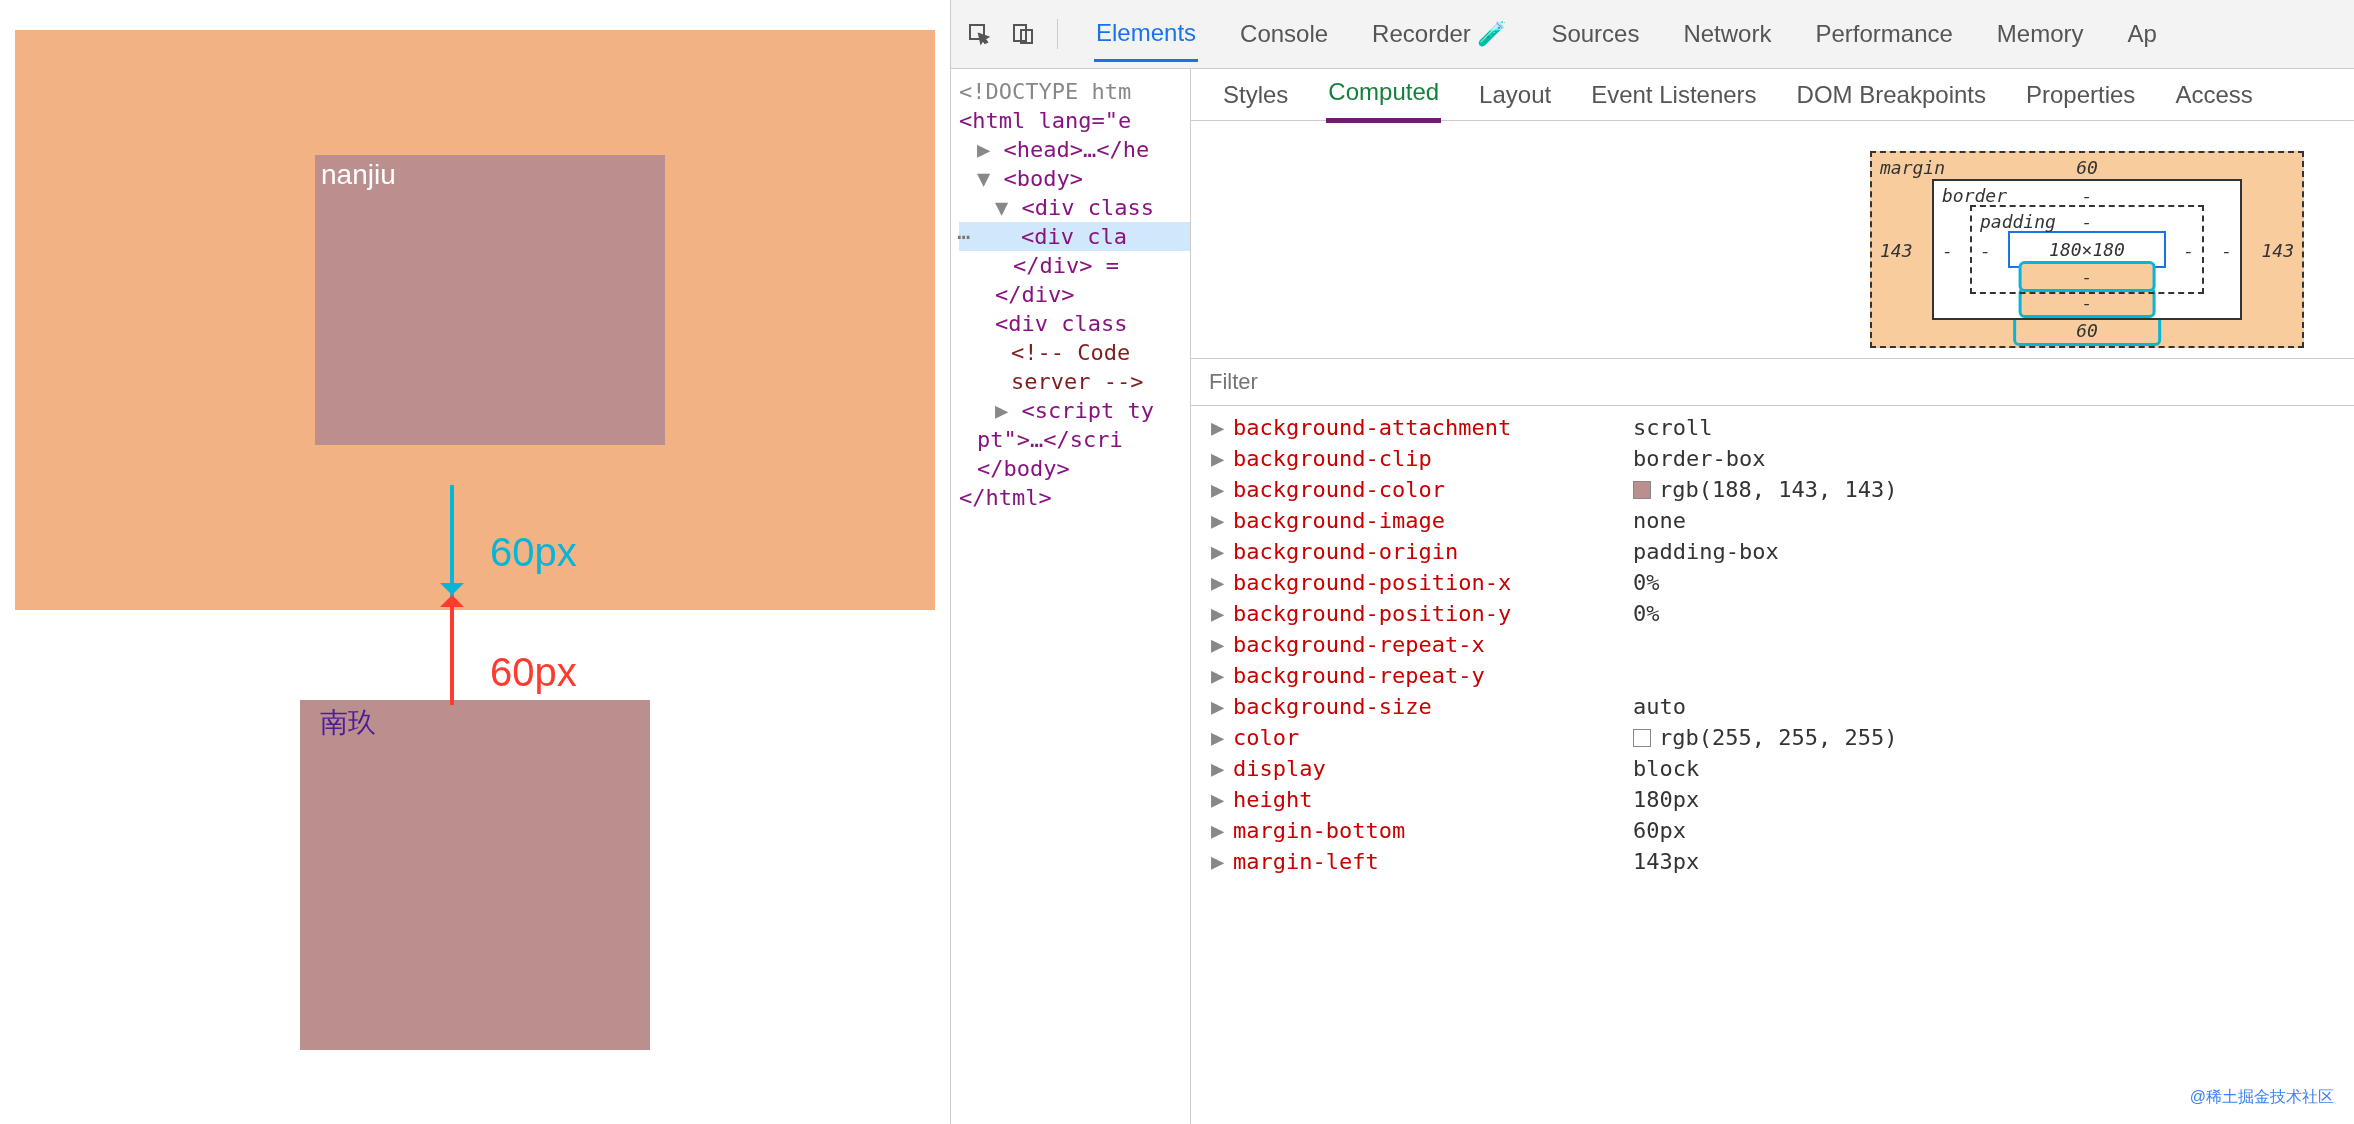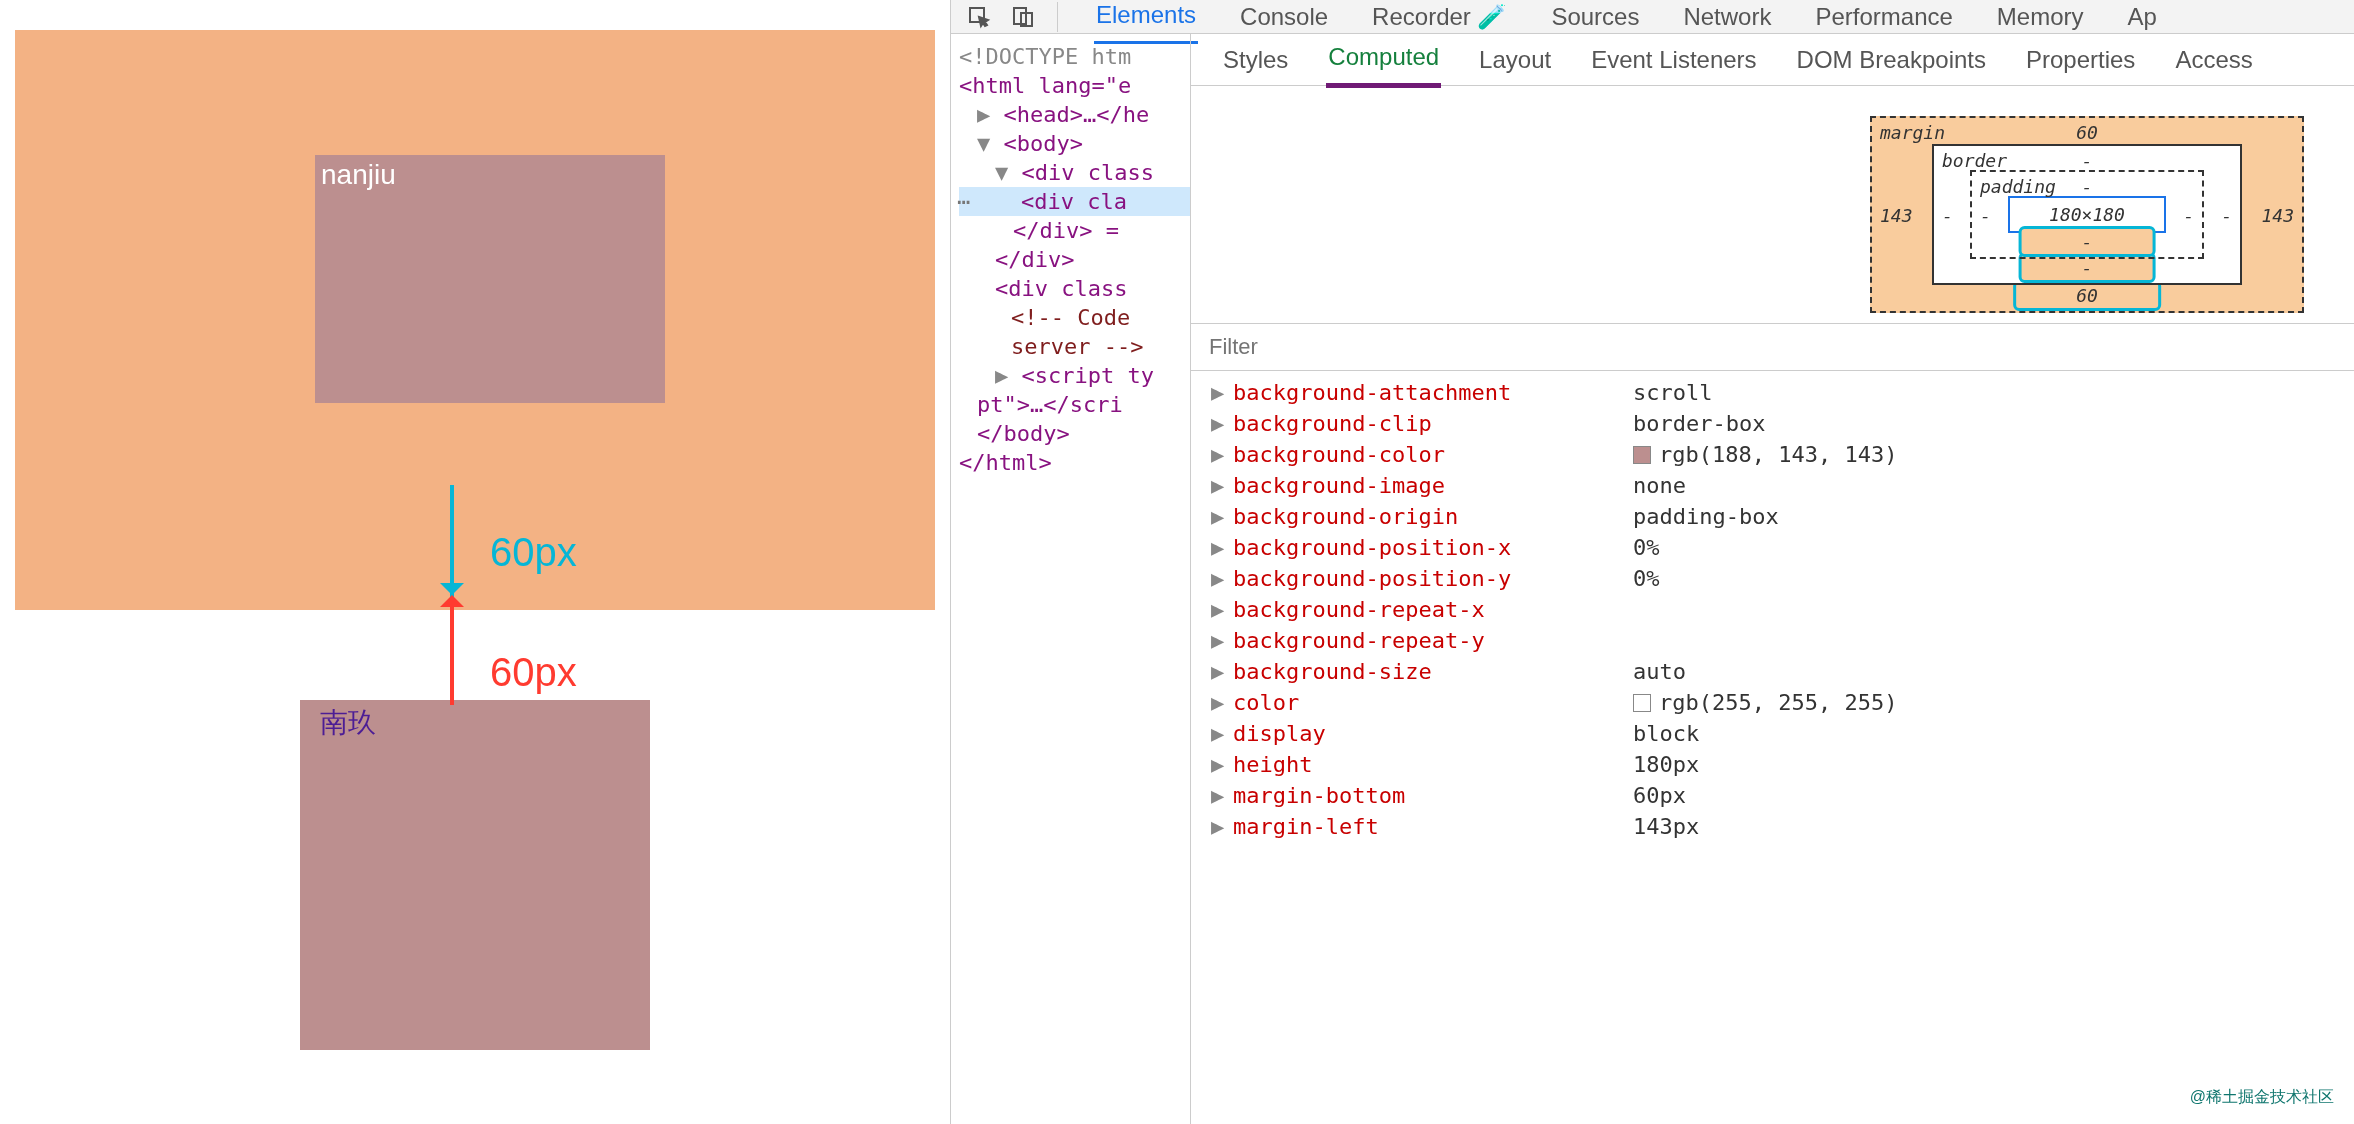--- a/index.html
+++ b/index.html
@@ -2,35 +2,35 @@
 <html><head>
 <meta charset="utf-8">
 <style>
   * { box-sizing: border-box; margin: 0; padding: 0; }
   html, body { width: 100%; height: 100%; font-family: -apple-system, "Helvetica Neue", Arial, sans-serif; background: #fff; }
   .app { display: flex; width: 2354px; height: 1124px; font-size: 22px; color: #333; }
 
   
   .page-preview { width: 950px; height: 100%; position: relative; padding: 30px 15px; }
   .bfc-box { width: 920px; height: 580px; background: #f3b284; position: relative; }
-  .inner-box { position: absolute; left: 300px; width: 350px; height: 248px; background: #bc8f8f; color: #fff; font-size: 28px; padding: 4px 6px; }
+  .inner-box { position: absolute; left: 300px; width: 350px; height: 290px; background: #bc8f8f; color: #fff; font-size: 28px; padding: 4px 6px; }
   .box1 { top: 125px; }
   .box2 { position: absolute; left: 300px; top: 700px; width: 350px; height: 350px; background: #bc8f8f; color: #4c1d95; font-size: 28px; padding: 4px 20px; }
   .arrow { position: absolute; left: 450px; width: 4px; }
   .arrow-down { top: 485px; height: 120px; background: #06b6d6; }
   .arrow-down::after { content: ""; position: absolute; bottom: -2px; left: -10px; border: 12px solid transparent; border-top-color: #06b6d6; }
   .arrow-up { top: 605px; height: 100px; background: #ff3b30; }
   .arrow-up::before { content: ""; position: absolute; top: -22px; left: -10px; border: 12px solid transparent; border-bottom-color: #ff3b30; }
   .arrow-label { position: absolute; font-size: 40px; font-weight: 500; }
   .label-blue { left: 490px; top: 530px; color: #06b6d6; }
   .label-red  { left: 490px; top: 650px; color: #ff3b30; }
 
   
   .devtools { flex: 1; border-left: 1px solid #ccc; display: flex; flex-direction: column; }
-  .dt-toolbar { height: 34px; border-bottom: 1px solid #ccc; display: flex; align-items: center; padding: 0 10px; gap: 8px; background: #f3f3f3; }
+  .dt-toolbar { height: 69px; border-bottom: 1px solid #ccc; display: flex; align-items: center; padding: 0 10px; gap: 8px; background: #f3f3f3; }
   .dt-icon-btn { width: 36px; height: 36px; display: flex; align-items: center; justify-content: center; color: #555; }
   .dt-tabs-main { display: flex; align-items: center; gap: 40px; margin-left: 20px; font-size: 24px; color: #555; }
   .dt-tab { padding: 12px 2px; cursor: pointer; }
   .dt-tab.active { color: #1a73e8; border-bottom: 3px solid #1a73e8; }
   .dt-sep { width: 1px; height: 30px; background: #ccc; margin: 0 8px; }
 
   .dt-body { flex: 1; display: flex; overflow: hidden; }
   .dom-tree { width: 240px; border-right: 1px solid #ccc; font-family: Menlo, monospace; font-size: 22px; padding: 8px 0; overflow: hidden; white-space: nowrap; }
   .dom-line { padding: 2px 8px; color: #881280; }
   .dom-line .tag { color: #881280; }
@@ -61,21 +61,21 @@
   .bm-margin .bm-bottom { border: 3px solid #06b6d6; border-radius: 6px; padding: 2px 60px; bottom: 0; background: #f9cc9d; }
 
   .filter-row { border-top: 1px solid #ccc; border-bottom: 1px solid #ccc; padding: 10px 18px; color: #aaa; font-size: 22px; }
   .props { flex: 1; overflow-y: auto; font-family: Menlo, monospace; font-size: 22px; padding: 6px 0; }
   .prop-row { display: flex; align-items: center; padding: 3px 20px; }
   .prop-row .tri { color: #888; margin-right: 8px; width: 14px; }
   .prop-name { color: #c80000; width: 400px; }
   .prop-val { color: #333; display: flex; align-items: center; gap: 8px; }
   .swatch { width: 18px; height: 18px; border: 1px solid #888; display: inline-block; }
 
-  .watermark { position: absolute; right: 20px; bottom: 16px; font-size: 16px; color: #0f766e; }
+  .watermark { position: absolute; right: 20px; bottom: 16px; font-size: 16px; color: #3b82f6; }
 </style>
 </head>
 <body>
 
 <div class="app">
 
   <div class="page-preview">
     <div class="bfc-box">
       <div class="inner-box box1">nanjiu</div>
     </div>

